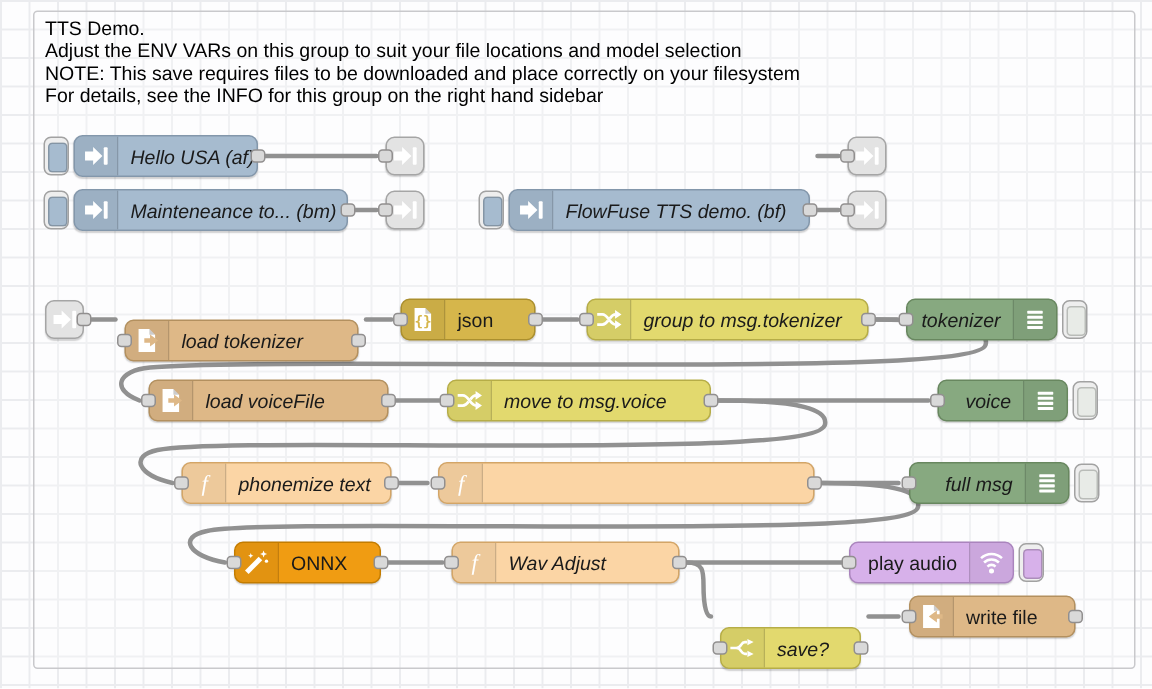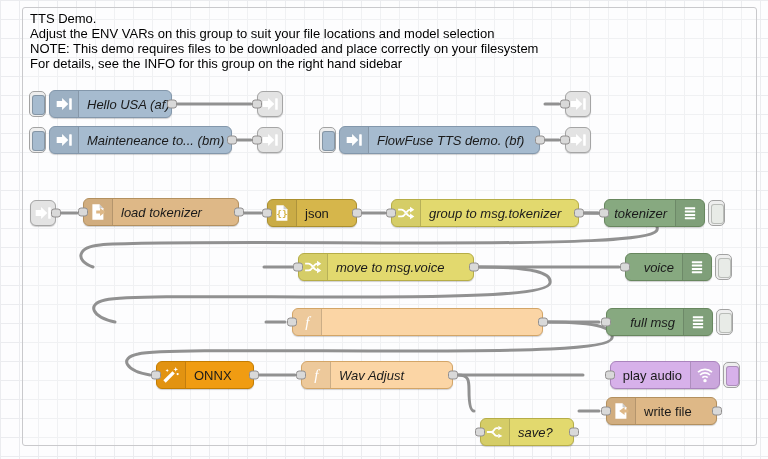--- a/index.html
+++ b/index.html
@@ -104,21 +104,21 @@
     </symbol>
   </defs>
 </svg>
 
 <div class="canvas">
 
   <div class="group"></div>
   <div class="group-label">
     <div>TTS Demo.</div>
     <div>Adjust the ENV VARs on this group to suit your file locations and model selection</div>
-    <div>NOTE: This demo requires files to be downloaded and place correctly on your filesystem</div>
+    <div>NOTE: This save requires files to be downloaded and place correctly on your filesystem</div>
     <div>For details, see the INFO for this group on the right hand sidebar</div>
   </div>
 
   <svg class="wires" width="768" height="459">
     <path class="wire" d="M177 104 H251"></path>
     <path class="wire" d="M545 104 H559"></path>
     <path class="wire" d="M237 140 H251"></path>
     <path class="wire" d="M545 140 H559"></path>
     <path class="wire" d="M61 213 H77"></path>
     <path class="wire" d="M244 213 H261"></path>
@@ -208,21 +208,21 @@
   </div>
 
   <div class="node t-link" style="left:30px;top:200px">
     <span class="nicon">
         <svg>
           <use href="#i-arrow"></use>
         </svg>
       </span>
     <span class="port out"></span>
   </div>
-  <div class="node t-file" style="left:83px;top:198px;width:156px">
+  <div class="node t-file" style="left:83px;top:213px;width:156px">
     <span class="nicon l">
         <svg>
           <use href="#i-fileout"></use>
         </svg>
       </span>
     <span class="nlabel">load tokenizer</span>
     <span class="port in"></span>
     <span class="port out"></span>
   </div>
   <div class="node t-json plain" style="left:267px;top:199px;width:90px">
@@ -251,20 +251,30 @@
         <svg>
           <use href="#i-debug"></use>
         </svg>
       </span>
     <span class="nbtn r">
         <span class="nbtn-in"></span>
       </span>
     <span class="port in"></span>
   </div>
 
+  <div class="node t-file" style="left:99px;top:253px;width:160px">
+    <span class="nicon l">
+        <svg>
+          <use href="#i-fileout"></use>
+        </svg>
+      </span>
+    <span class="nlabel">load voiceFile</span>
+    <span class="port in"></span>
+    <span class="port out"></span>
+  </div>
   <div class="node t-change" style="left:298px;top:253px;width:176px">
     <span class="nicon l">
         <svg>
           <use href="#i-shuffle"></use>
         </svg>
       </span>
     <span class="nlabel">move to msg.voice</span>
     <span class="port in"></span>
     <span class="port out"></span>
   </div>
@@ -274,20 +284,30 @@
         <svg>
           <use href="#i-debug"></use>
         </svg>
       </span>
     <span class="nbtn r">
         <span class="nbtn-in"></span>
       </span>
     <span class="port in"></span>
   </div>
 
+  <div class="node t-func" style="left:121px;top:308px;width:140px">
+    <span class="nicon l">
+        <svg>
+          <use href="#i-func"></use>
+        </svg>
+      </span>
+    <span class="nlabel">phonemize text</span>
+    <span class="port in"></span>
+    <span class="port out"></span>
+  </div>
   <div class="node t-func" style="left:292px;top:308px;width:251px">
     <span class="nicon l">
         <svg>
           <use href="#i-func"></use>
         </svg>
       </span>
     <span class="port in"></span>
     <span class="port out"></span>
   </div>
   <div class="node t-debug ralign" style="left:606px;top:308px;width:107px">
@@ -316,21 +336,21 @@
   <div class="node t-func" style="left:301px;top:361px;width:152px">
     <span class="nicon l">
         <svg>
           <use href="#i-func"></use>
         </svg>
       </span>
     <span class="nlabel">Wav Adjust</span>
     <span class="port in"></span>
     <span class="port out"></span>
   </div>
-  <div class="node t-play ralign plain" style="left:610px;top:361px;width:110px">
+  <div class="node t-play ralign plain" style="left:566px;top:361px;width:110px">
     <span class="nlabel">play audio</span>
     <span class="nicon r">
         <svg>
           <use href="#i-audio"></use>
         </svg>
       </span>
     <span class="nbtn r">
         <span class="nbtn-in"></span>
       </span>
     <span class="port in"></span>

